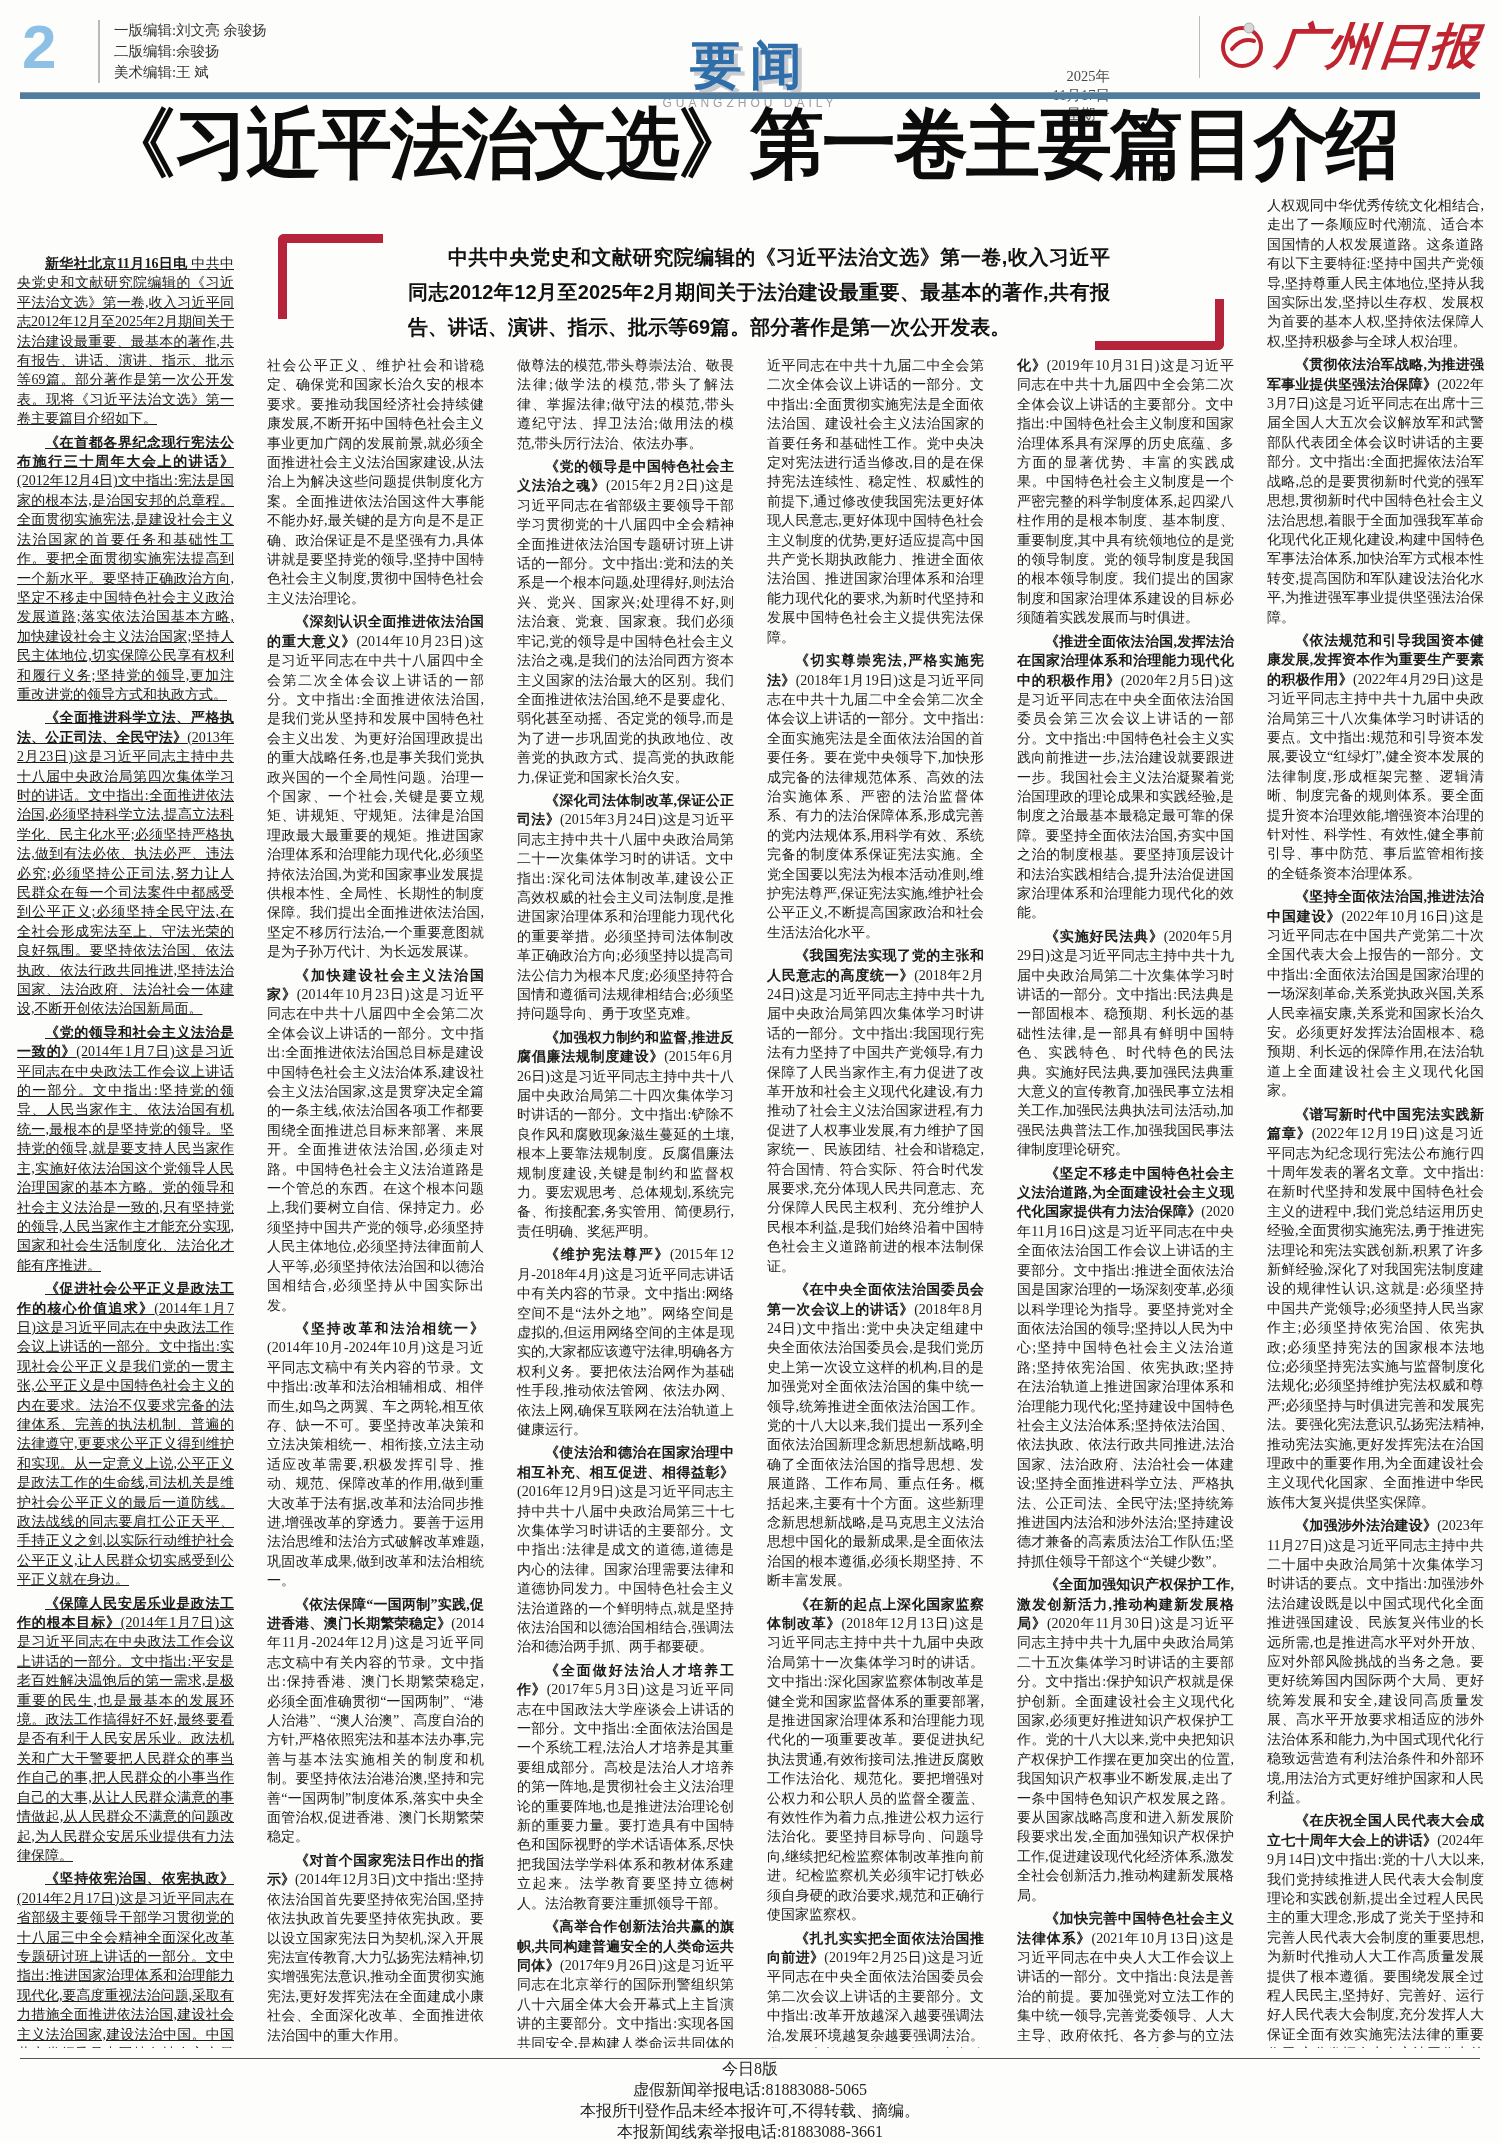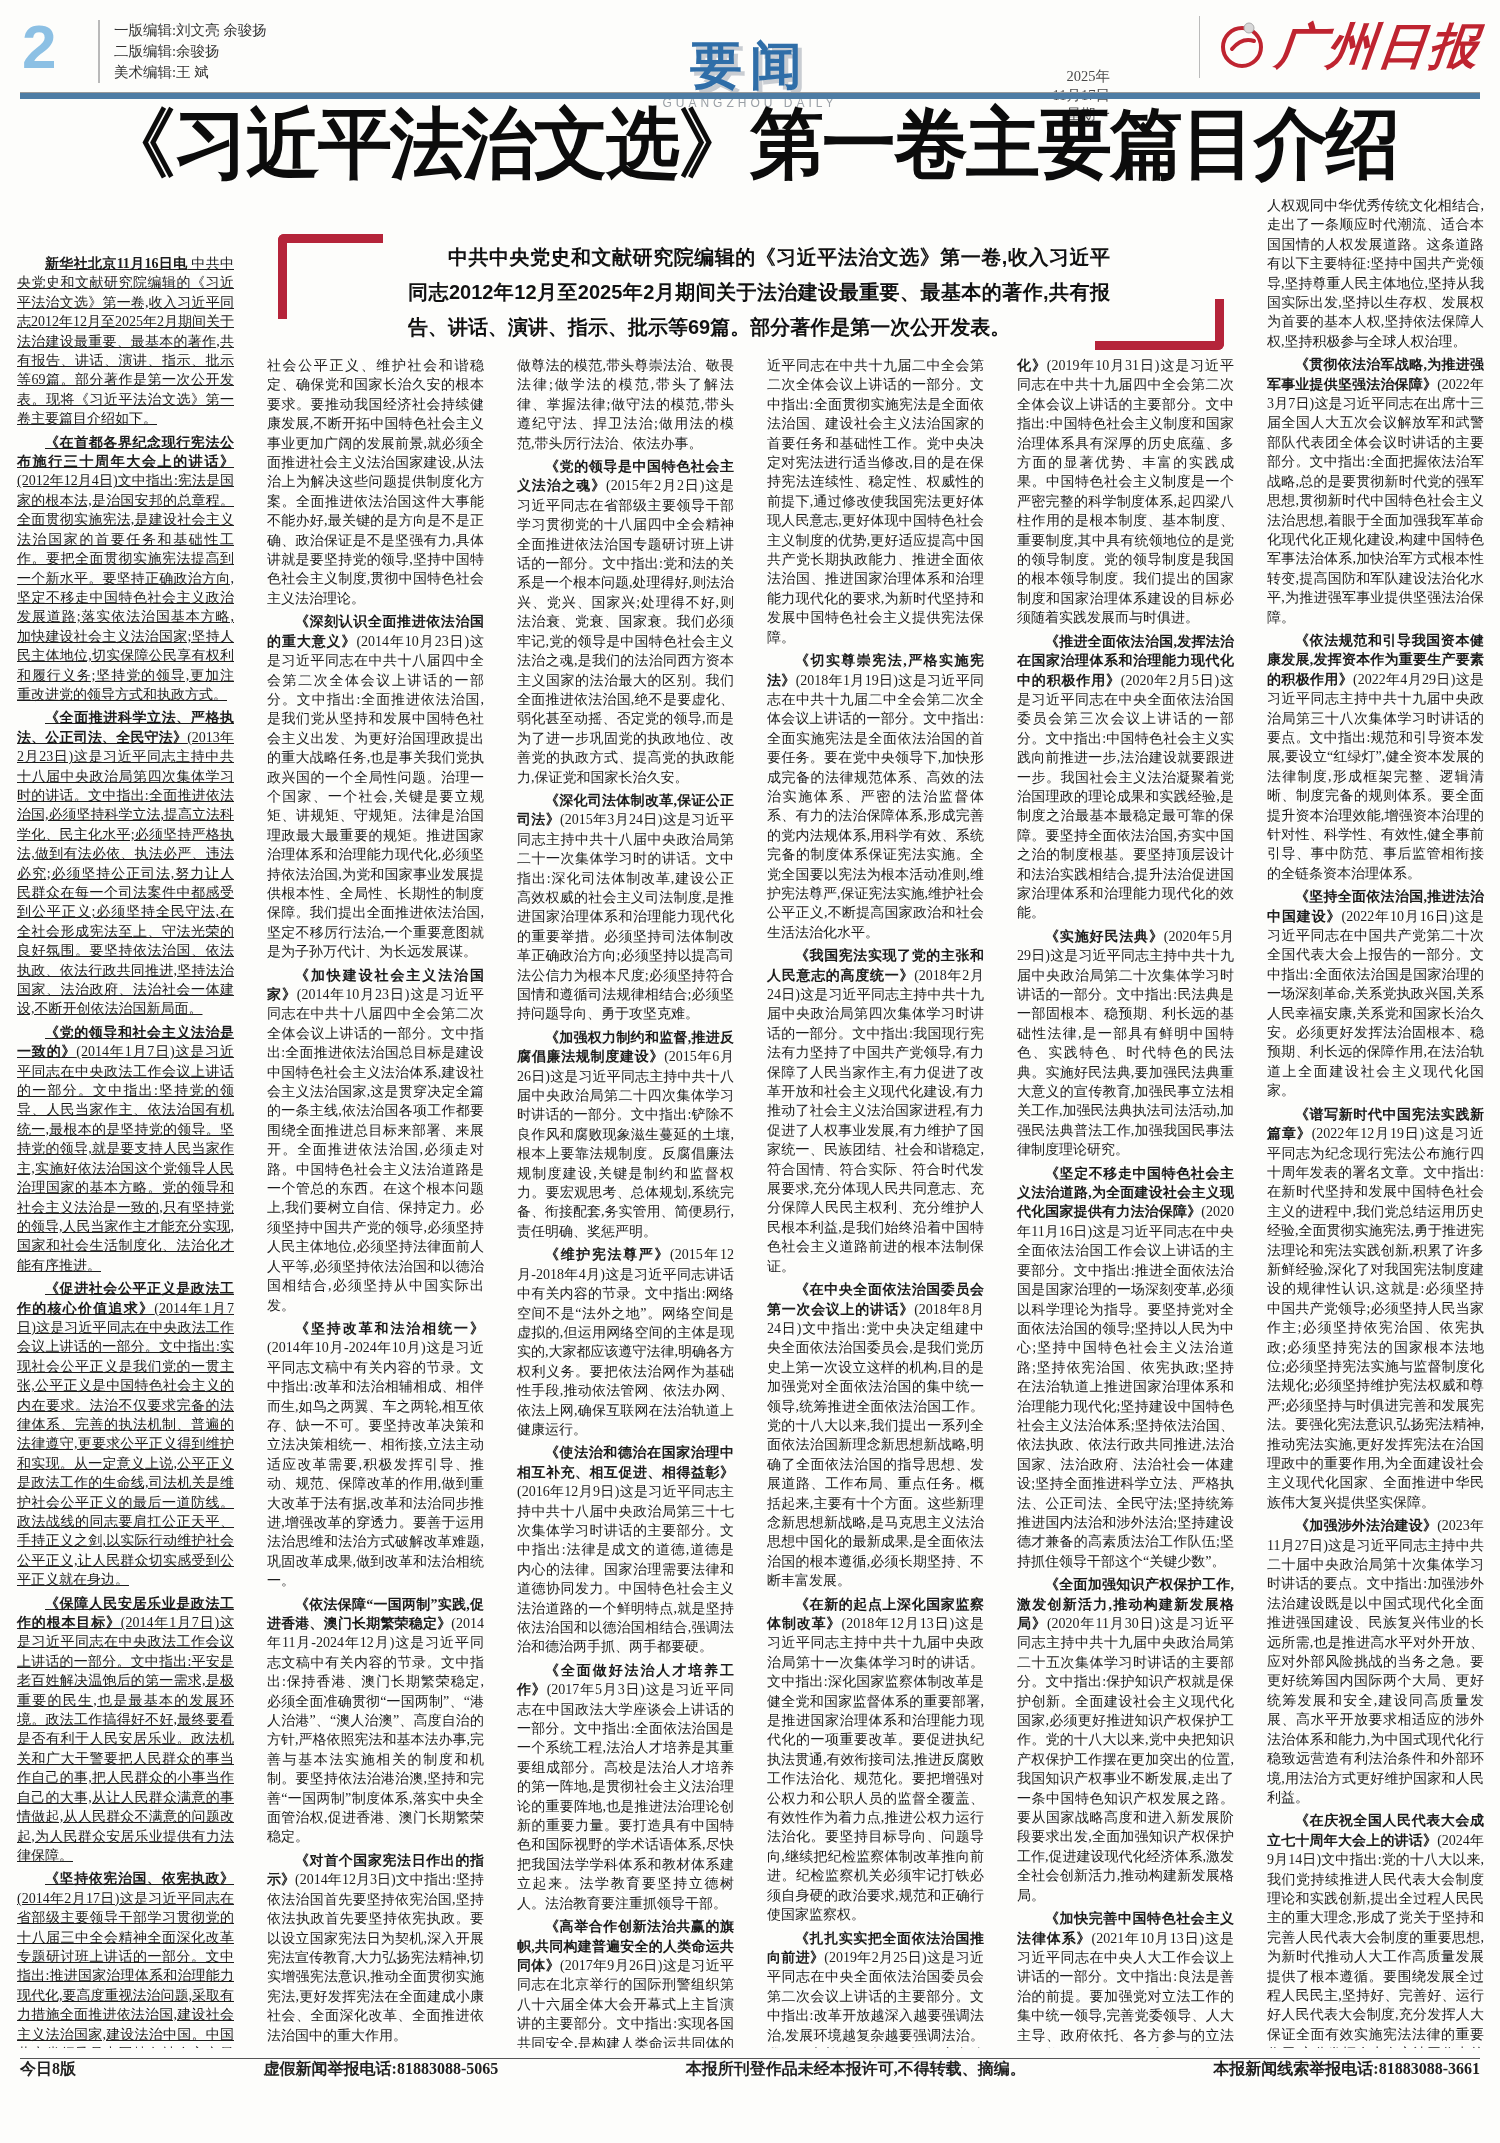--- a/index.html
+++ b/index.html
@@ -36,21 +36,21 @@
   .bodywrap{position:absolute;top:192px;left:13px;width:1475px;height:1856px;display:flex;gap:25px;}
   .col{flex:0 0 225px;width:225px;height:1856px;overflow:hidden;text-align:justify;
        font-size:14px;line-height:19.4px;}
   .col.pad-lead{padding-top:58px;height:1798px;text-decoration:underline;}
   .col.pad-box{padding-top:160px;height:1696px;}
   .col p{margin:4px;text-indent:2em;}
   .col p.cont{text-indent:0;}
   .col p b{font-weight:bold;}
   
   .footer{position:absolute;left:20px;right:20px;top:2058px;border-top:1.5px solid #555;height:60px;
-          display:flex;justify-content:space-between;font-size:16px;font-weight:bold;color:#222;}
+          display:flex;align-items:center;justify-content:space-between;font-size:16px;font-weight:normal;color:#222;flex-direction:column;}
   .footer .fitem{white-space:nowrap;}
   
   .logo-icon{margin-right:8px;}
 </style>
 </head>
 <body>
 
 <div class="page">
 
   <div class="masthead">

